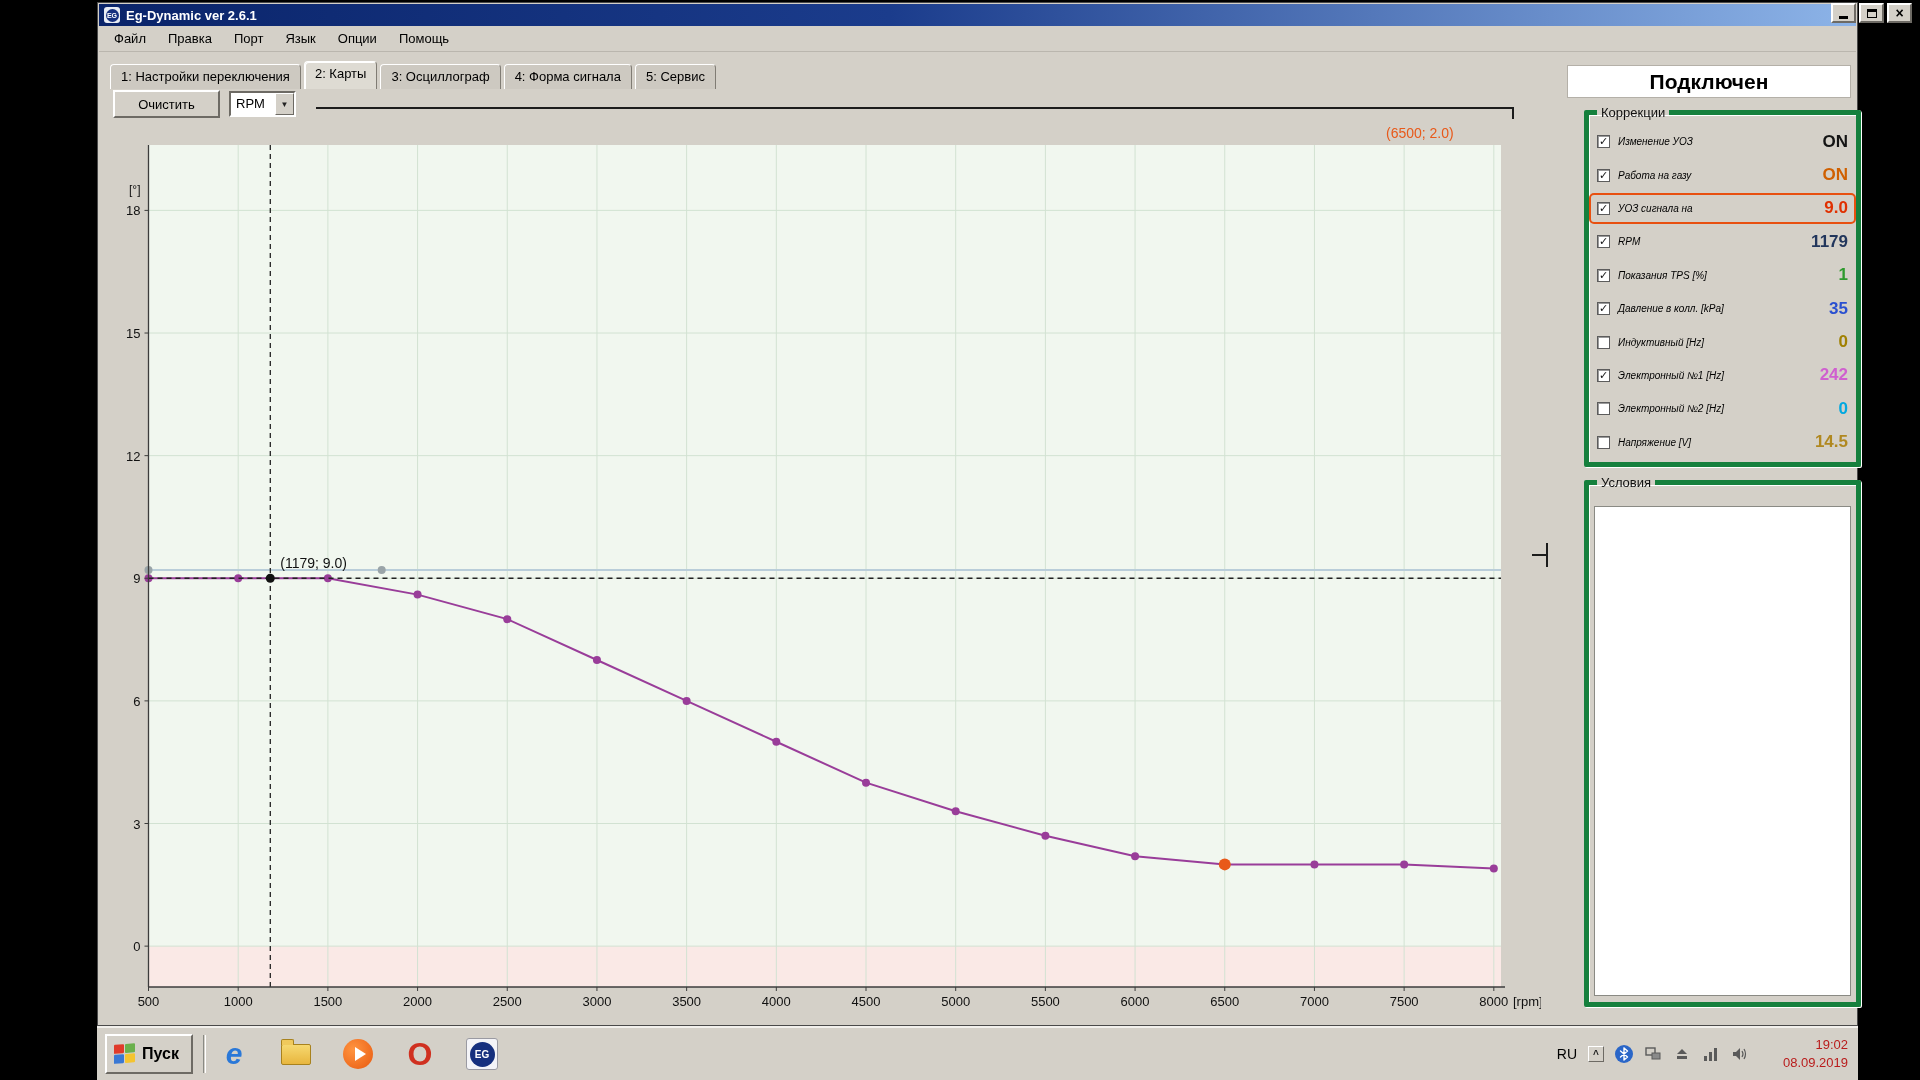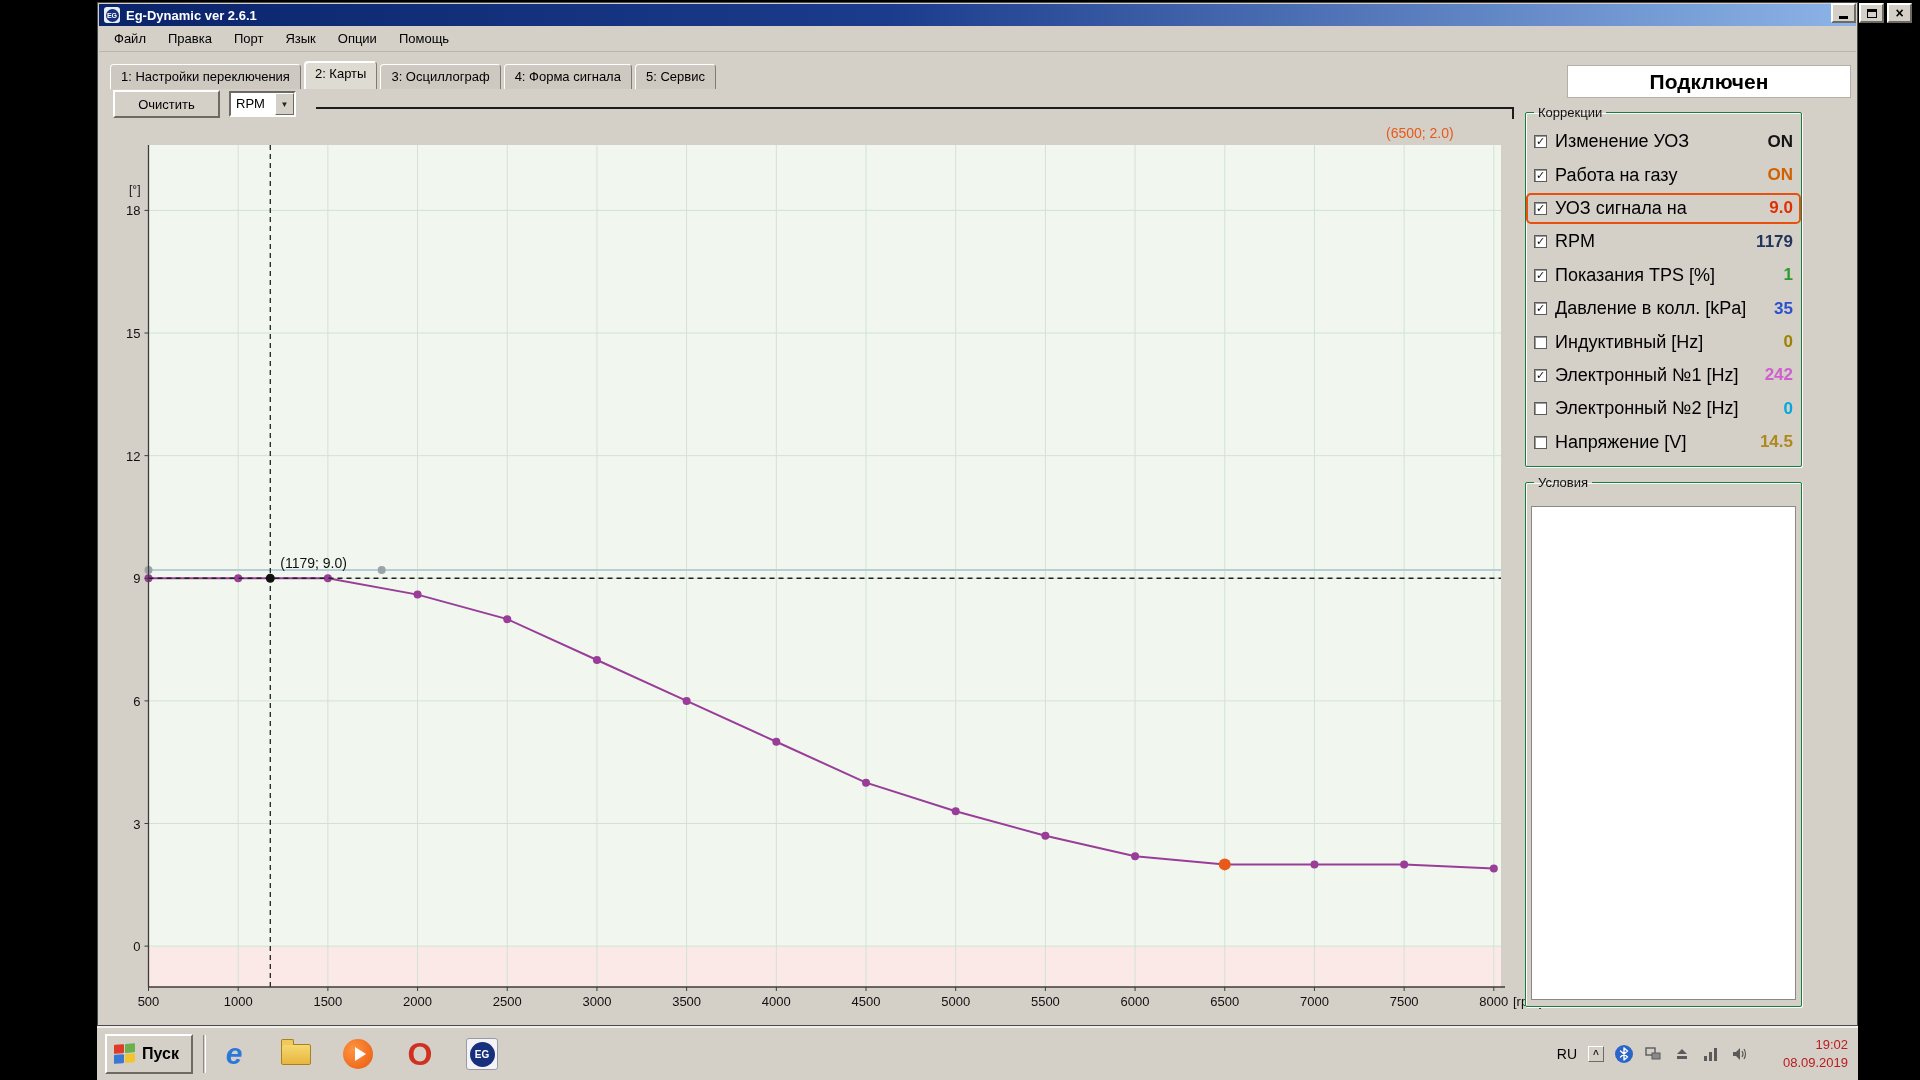--- a/index.html
+++ b/index.html
@@ -47,36 +47,36 @@
     border-right:2px solid #1c1c1c;}
   .right-handle::after{content:"";position:absolute;left:0;top:11px;width:16px;height:2px;background:#1c1c1c;}
 
   #chart-svg{position:absolute;left:3px;top:136px;width:1440px;height:880px;}
   #chart-svg text{font-family:"Liberation Sans",sans-serif;}
 
   
   .status{position:absolute;left:1469px;top:62px;width:284px;height:33px;background:#fff;
     border:1px solid #b4b0a8;display:flex;align-items:center;justify-content:center;
     font-size:21px;font-weight:bold;color:#000;}
-  fieldset.group{position:absolute;left:1427px;width:277px;background:#d4d0c8;
-    border:1px solid #15803d;border-radius:2px;box-shadow:inset 1px 1px 0 #fff,1px 1px 0 #fff;padding:0;}
+  fieldset.group{position:absolute;left:1486px;width:277px;background:#d4d0c8;
+    border:5px solid #15803d;border-radius:2px;box-shadow:inset 1px 1px 0 #fff,1px 1px 0 #fff;padding:0;}
   fieldset.group legend{margin-left:8px;padding:0 4px;font-size:13px;color:#111;}
   fieldset.corrections{top:102px;height:362px;}
   fieldset.conditions{top:472px;height:532px;position:absolute;}
   .conditions-inner{position:absolute;left:5px;right:5px;top:16px;bottom:6px;background:#fff;
     border:1px solid #8a8a84;}
 
   #corrections-rows{padding:5px 0 0 0;}
   .corr-row{display:flex;align-items:center;height:33.4px;padding:0 8px;position:relative;}
   .corr-row.highlight::after{content:"";position:absolute;inset:1px 0px;border:2px solid #e85010;
     border-radius:5px;pointer-events:none;}
   .checkbox{width:13px;height:13px;background:#fff;border:1px solid #5c5c5c;
     box-shadow:inset 1px 1px 0 #9a9a9a;font-size:11px;line-height:11px;text-align:center;
     color:#111;margin-right:8px;flex:0 0 auto;}
-  .corr-label{font-size:18px;color:#000;flex:1;white-space:nowrap;}
+  .corr-label{font-size:10px;color:#000;flex:1;white-space:nowrap;font-style:italic;}
   .corr-value{font-size:17px;font-weight:bold;white-space:nowrap;}
 
   
   .winbtns{position:absolute;right:8px;top:3px;display:flex;gap:3px;}
   .winbtn{width:25px;height:20px;background:#d4d0c8;border:2px solid;
     border-color:#fff #6d6a64 #6d6a64 #fff;display:flex;align-items:center;justify-content:center;}
   .glyph-min{width:9px;height:3px;background:#000;margin-top:9px;}
   .glyph-restore{width:10px;height:9px;border:1px solid #000;box-shadow:inset 0 2px 0 #000;}
   .glyph-close{font-size:14px;font-weight:bold;color:#000;line-height:1;}
 

